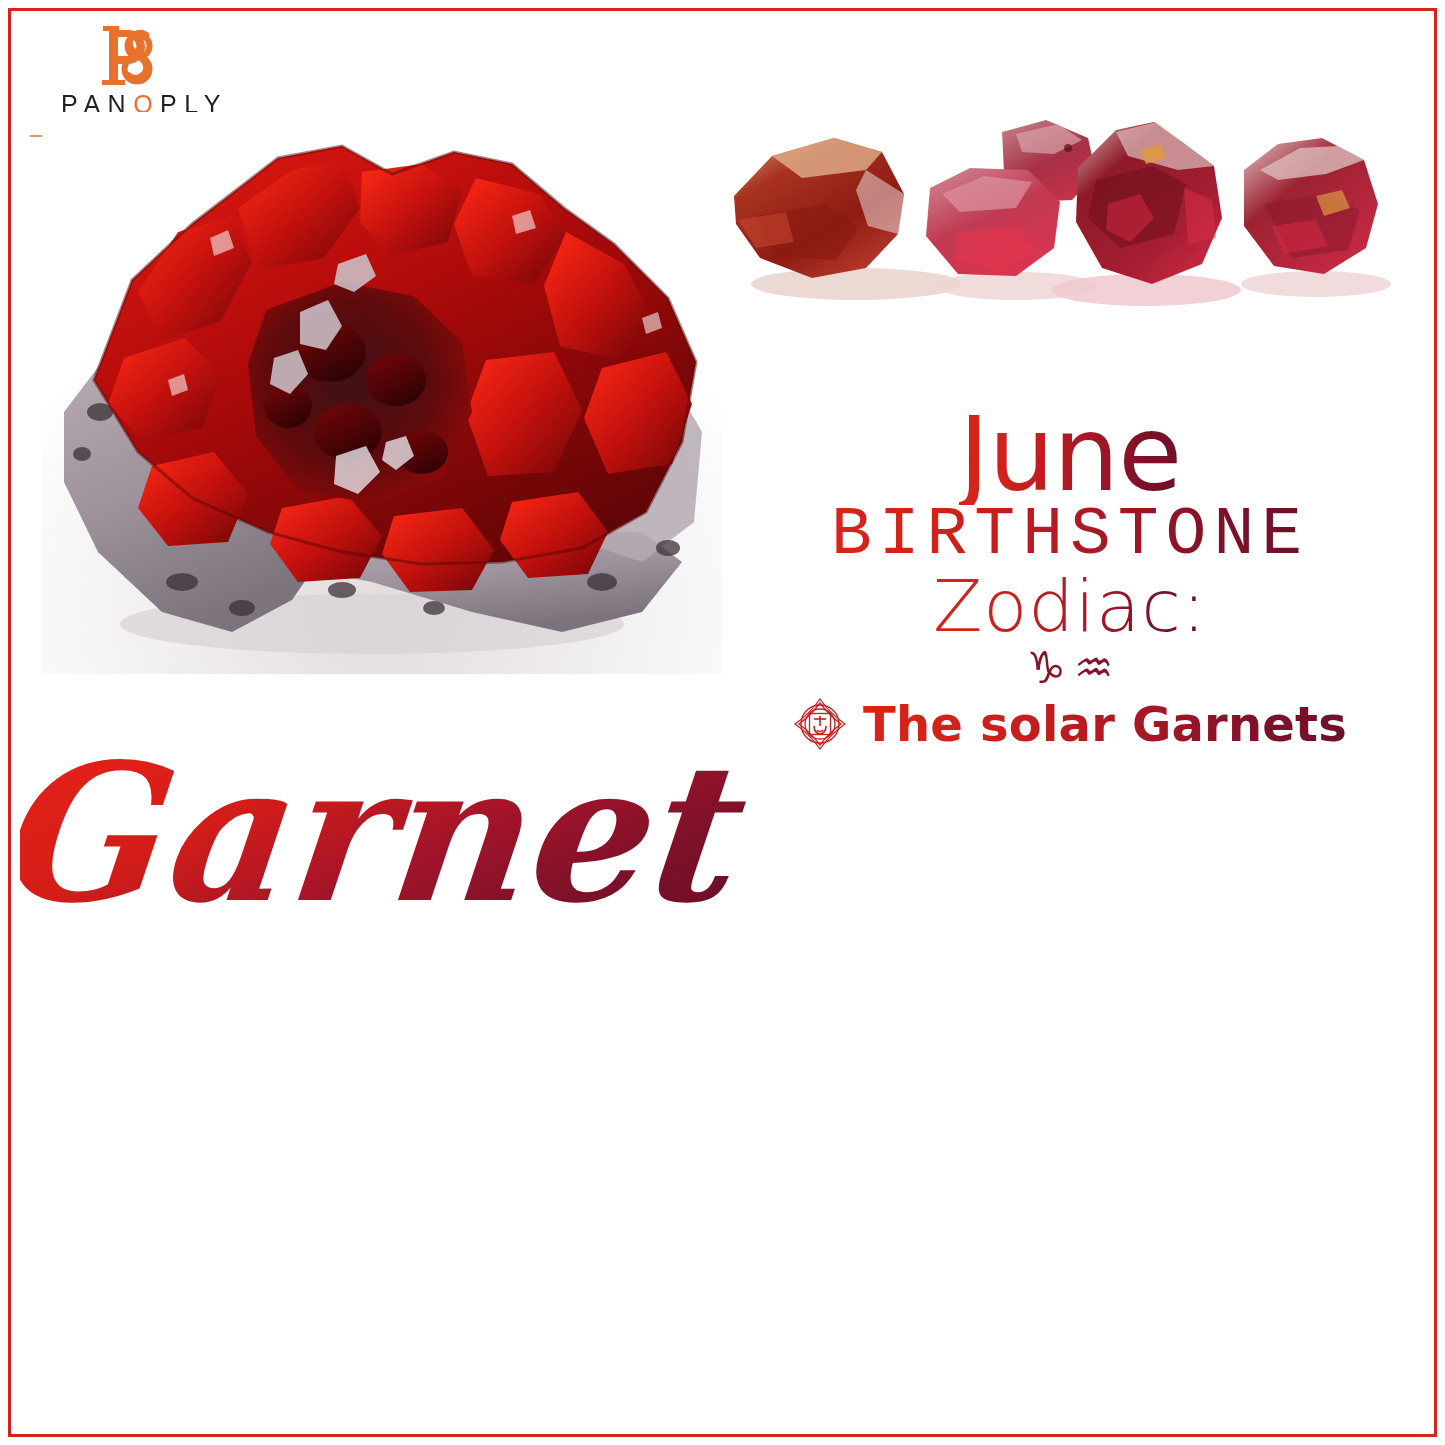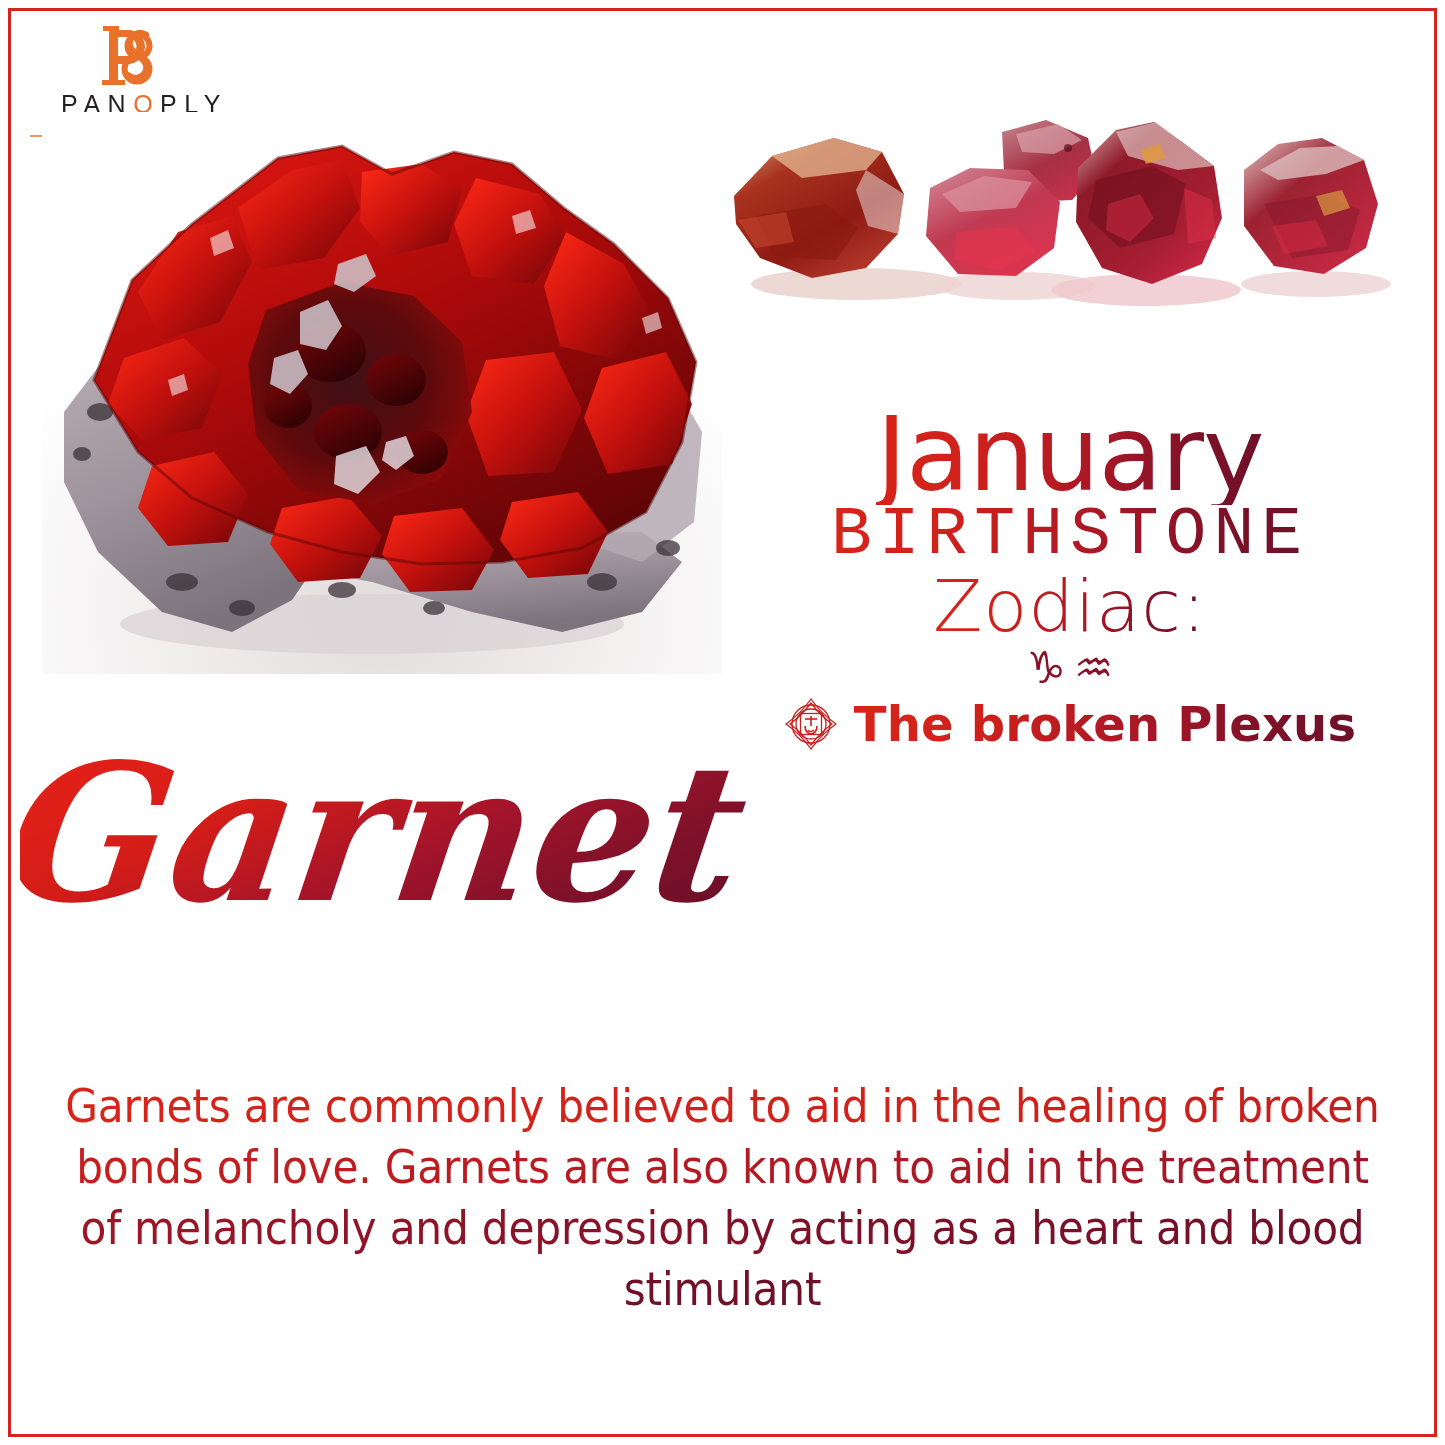--- a/index.html
+++ b/index.html
@@ -351,21 +351,21 @@
           <stop offset="80%" stop-color="#7e1129"></stop>
           <stop offset="100%" stop-color="#6b0f28"></stop>
         </linearGradient>
       </defs>
       <text x="10" y="200" font-family="DejaVu Serif, serif" font-size="190" font-style="italic" font-weight="700" fill="url(#gScript)" transform="skewX(-8)">Garnet</text>
     </svg>
   </div>
 
   <div id="info">
 
-    <div id="month" class="grad-red">January</div>
+    <div id="month" class="grad-red">June</div>
 
     <div id="birthstone" class="grad-red">BIRTHSTONE</div>
 
     <div id="zodiac-label" class="grad-red">Zodiac:</div>
 
     <div id="zodiac-row">
       <span class="zsym">♑</span>
       <span class="zsym">♒</span>
     </div>
 
@@ -383,21 +383,18 @@
           <rect x="16.5" y="16.5" width="21" height="21"></rect>
         </g>
         <g fill="none" stroke="#c62020" stroke-width="1.6">
 
           <path d="M27 19 v10"></path>
           <path d="M21 22 h12"></path>
           <path d="M21 29 c0 5 3 8 6 8 c3 0 6 -3 6 -8"></path>
           <path d="M24 33 c1 2 4 2 6 0"></path>
         </g>
       </svg>
-      <span id="chakra-value" class="grad-red">The broken Plexus</span>
+      <span id="chakra-value" class="grad-red">The solar Garnets</span>
     </div>
   </div>
 
-  <div id="desc">
-    <span class="grad-red">Garnets are commonly believed to aid in the healing of broken bonds of love. Garnets are also known to aid in the treatment of melancholy and depression by acting as a heart and blood stimulant</span>
-  </div>
 
 </div>
 
 </body></html>

